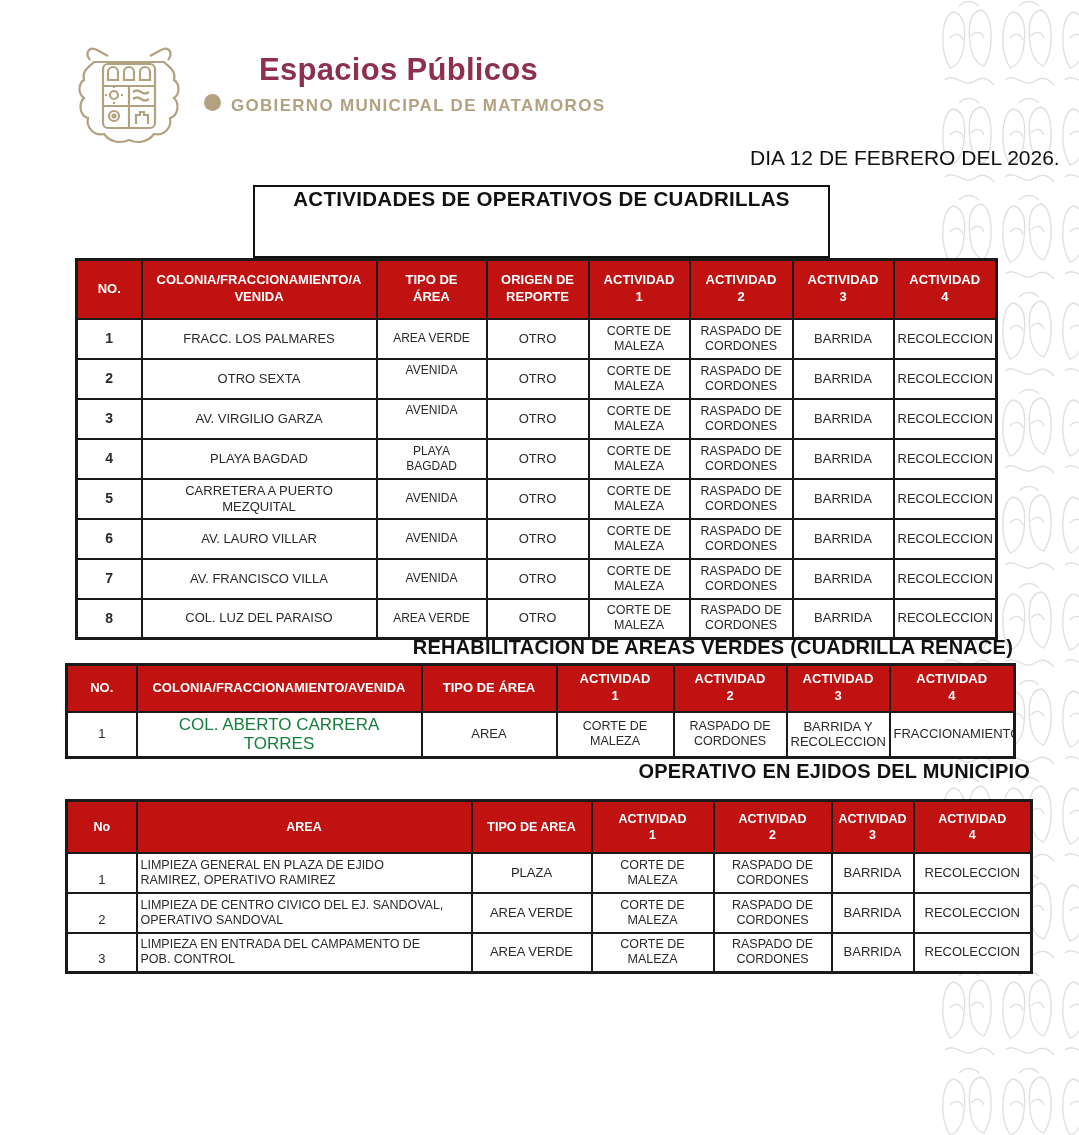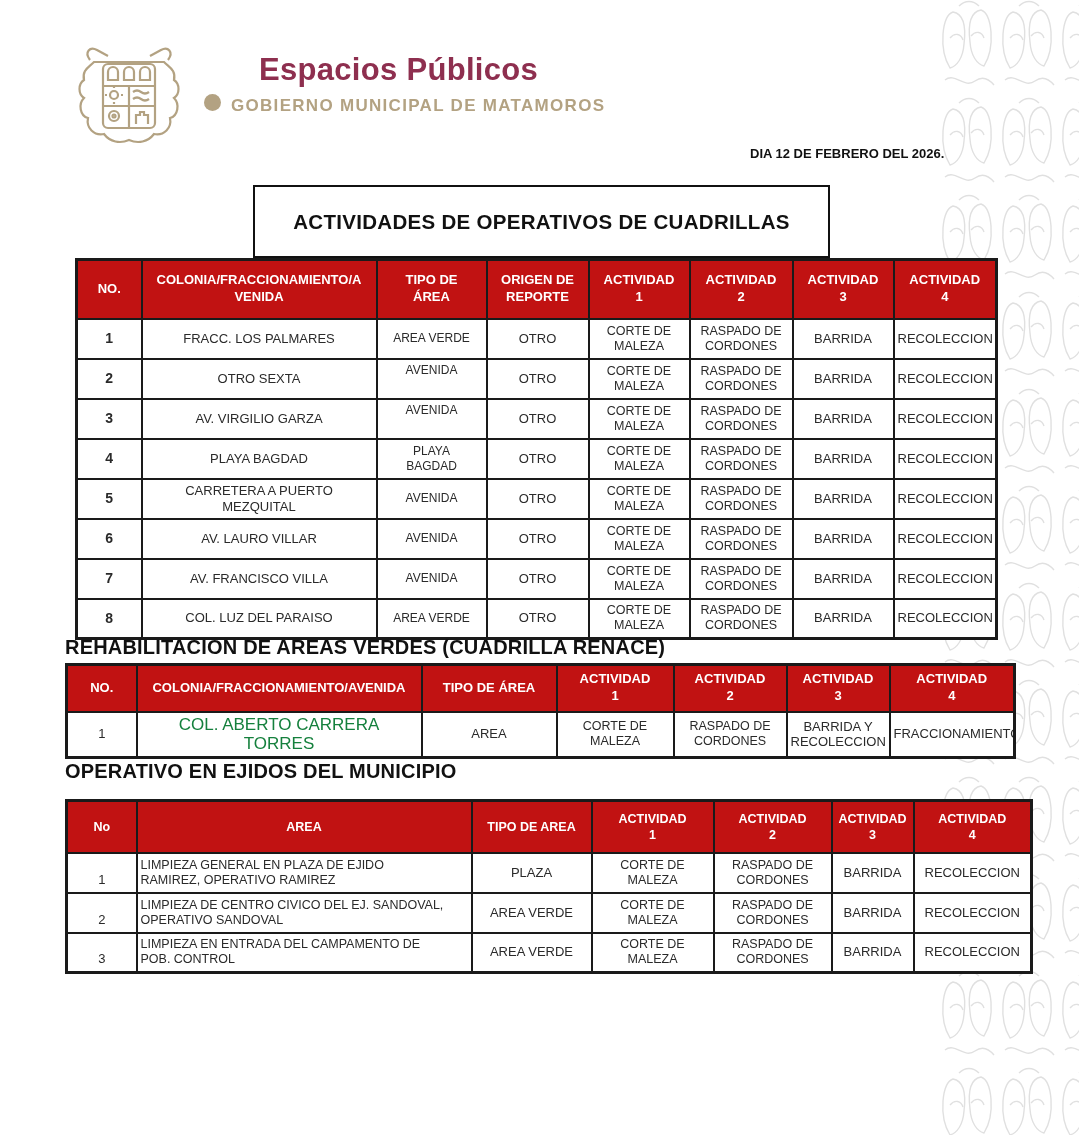--- a/index.html
+++ b/index.html
@@ -19,29 +19,29 @@
   .layer{position:absolute;inset:0;z-index:2;}
   
   #logo{position:absolute;left:70px;top:42px;display:flex;align-items:flex-start;}
   #crest{flex:0 0 auto;}
   #logo-dot{width:17px;height:17px;border-radius:50%;background:var(--logo-tan);margin:52px 10px 0 16px;}
   #logo-text{margin-top:10px;line-height:1.05;}
   #org-line1{font-size:27px;color:var(--logo-maroon);font-weight:400;letter-spacing:.5px;}
   #org-line2{font-size:31px;color:var(--logo-maroon);font-weight:bold;letter-spacing:.3px;margin-top:2px;margin-left:28px;}
   #org-line3{font-size:17px;color:var(--logo-tan);font-weight:bold;letter-spacing:1.3px;margin-top:10px;}
   
-  #date{position:absolute;left:750px;top:146px;font-size:13px;font-weight:bold;color:#111;white-space:nowrap;}
+  #date{position:absolute;left:750px;top:146px;font-size:21px;font-weight:normal;color:#111;white-space:nowrap;}
   
   #title-box{
     position:absolute;left:253px;top:185px;width:577px;height:73px;box-sizing:border-box;
-    border:2.5px solid #111;background:#fff;display:flex;align-items:center;justify-content:center;
+    border:2.5px solid #111;background:#fff;display:flex;align-items:flex-start;justify-content:center;
   }
   #title-box span{font-size:20.5px;font-weight:bold;color:#111;letter-spacing:.3px;text-align:center;}
   
-  .section-title{position:absolute;text-align:left;font-weight:bold;color:#111;font-size:20px;letter-spacing:.2px;white-space:nowrap;}
+  .section-title{position:absolute;text-align:right;font-weight:bold;color:#111;font-size:20px;letter-spacing:.2px;white-space:nowrap;}
   #title2{left:65px;top:636px;width:948px;}
   #title3{left:65px;top:760px;width:965px;}
   
   .tbl{position:absolute;}
   #table1-wrap{left:75px;top:258px;width:920px;}
   #table2-wrap{left:65px;top:663px;width:948px;}
   #table3-wrap{left:65px;top:799px;width:965px;}
   table{border-collapse:collapse;table-layout:fixed;width:100%;border:3px solid var(--ink);}
   th,td{
     border:2px solid var(--ink);text-align:center;vertical-align:middle;

